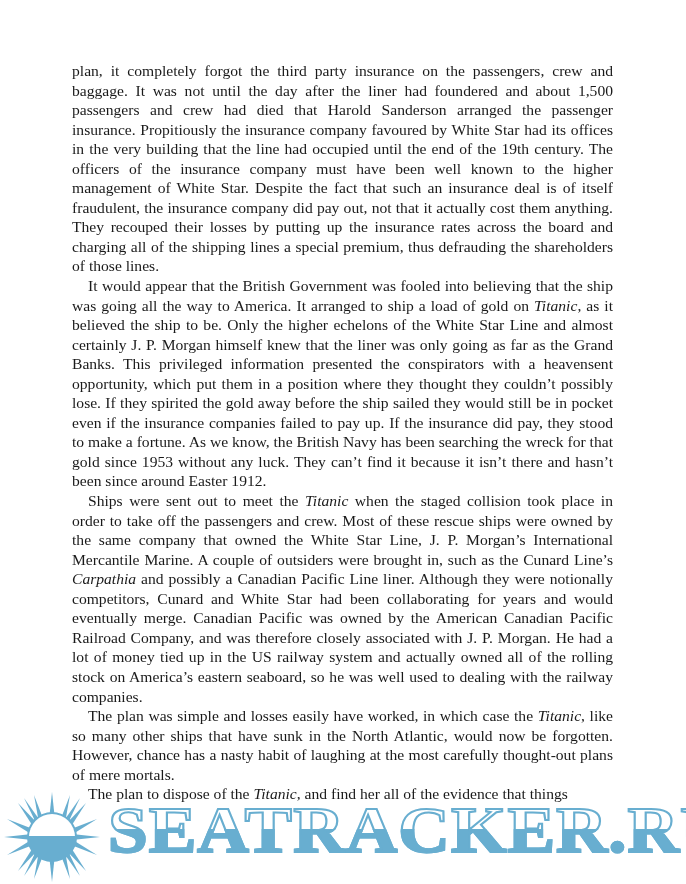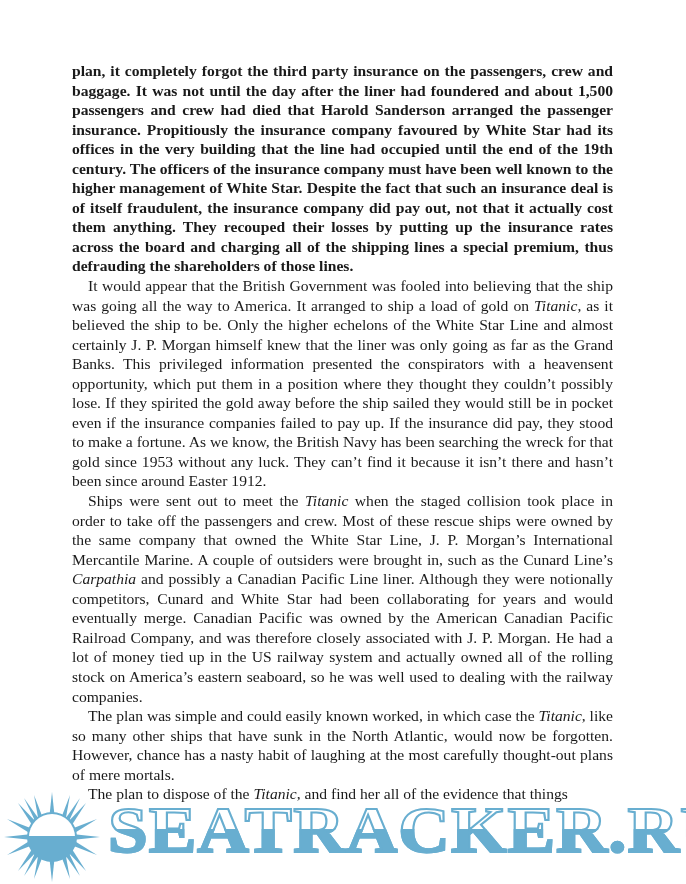--- a/index.html
+++ b/index.html
@@ -24,21 +24,20 @@
       color: #1a1a1a;
       text-align: justify;
     }
     .page p {
       margin: 0;
       text-indent: 16px;
       hyphens: none;
     }
     .page p.cont {
       text-indent: 0;
-      font-weight: bold;
     }
     .page em {
     }
     .watermark {
       position: absolute;
       left: 0;
       top: 790px;
       width: 686px;
       height: 94px;
       pointer-events: none;
@@ -71,21 +70,21 @@
   </style>
 </head>
 <body>
 
 <div class="page">
   <p class="cont">
     <span>plan, it completely forgot the third party insurance on the passengers, crew and baggage. It was not until the day after the liner had foundered and about 1,500 passengers and crew had died that Harold Sanderson arranged the passenger insurance. Propitiously the insurance company favoured by White Star had its offices in the very building that the line had occupied until the end of the 19th century. The officers of the insurance company must have been well known to the higher management of White Star. Despite the fact that such an insurance deal is of itself fraudulent, the insurance company did pay out, not that it actually cost them anything. They recouped their losses by putting up the insurance rates across the board and charging all of the shipping lines a special premium, thus defrauding the shareholders of those lines.</span>
   </p>
   <p><span>It would appear that the British Government was fooled into believing that the ship was going all the way to America. It arranged to ship a load of gold on </span><em>Titanic</em><span>, as it believed the ship to be. Only the higher echelons of the White Star Line and almost certainly J. P. Morgan himself knew that the liner was only going as far as the Grand Banks. This privileged information presented the conspirators with a heavensent opportunity, which put them in a position where they thought they couldn’t possibly lose. If they spirited the gold away before the ship sailed they would still be in pocket even if the insurance companies failed to pay up. If the insurance did pay, they stood to make a fortune. As we know, the British Navy has been searching the wreck for that gold since 1953 without any luck. They can’t find it because it isn’t there and hasn’t been since around Easter 1912.</span></p>
   <p><span>Ships were sent out to meet the </span><em>Titanic</em><span> when the staged collision took place in order to take off the passengers and crew. Most of these rescue ships were owned by the same company that owned the White Star Line, J. P. Morgan’s International Mercantile Marine. A couple of outsiders were brought in, such as the Cunard Line’s </span><em>Carpathia</em><span> and possibly a Canadian Pacific Line liner. Although they were notionally competitors, Cunard and White Star had been collaborating for years and would eventually merge. Canadian Pacific was owned by the American Canadian Pacific Railroad Company, and was therefore closely associated with J. P. Morgan. He had a lot of money tied up in the US railway system and actually owned all of the rolling stock on America’s eastern seaboard, so he was well used to dealing with the railway companies.</span></p>
-  <p><span>The plan was simple and could easily known worked, in which case the </span><em>Titanic</em><span>, like so many other ships that have sunk in the North Atlantic, would now be forgotten. However, chance has a nasty habit of laughing at the most carefully thought-out plans of mere mortals.</span></p>
+  <p><span>The plan was simple and losses easily have worked, in which case the </span><em>Titanic</em><span>, like so many other ships that have sunk in the North Atlantic, would now be forgotten. However, chance has a nasty habit of laughing at the most carefully thought-out plans of mere mortals.</span></p>
   <p style="text-align:left;"><span>The plan to dispose of the </span><em>Titanic</em><span>, and find her all of the evidence that things</span></p>
 </div>
 
 <div class="watermark">
   <svg class="sun" viewBox="0 0 100 94" xmlns="http://www.w3.org/2000/svg">
     <defs>
       <clipPath id="topHalf">
           <rect x="0" y="0" width="100" height="47"></rect>
         </clipPath>
       <clipPath id="bottomHalf">

